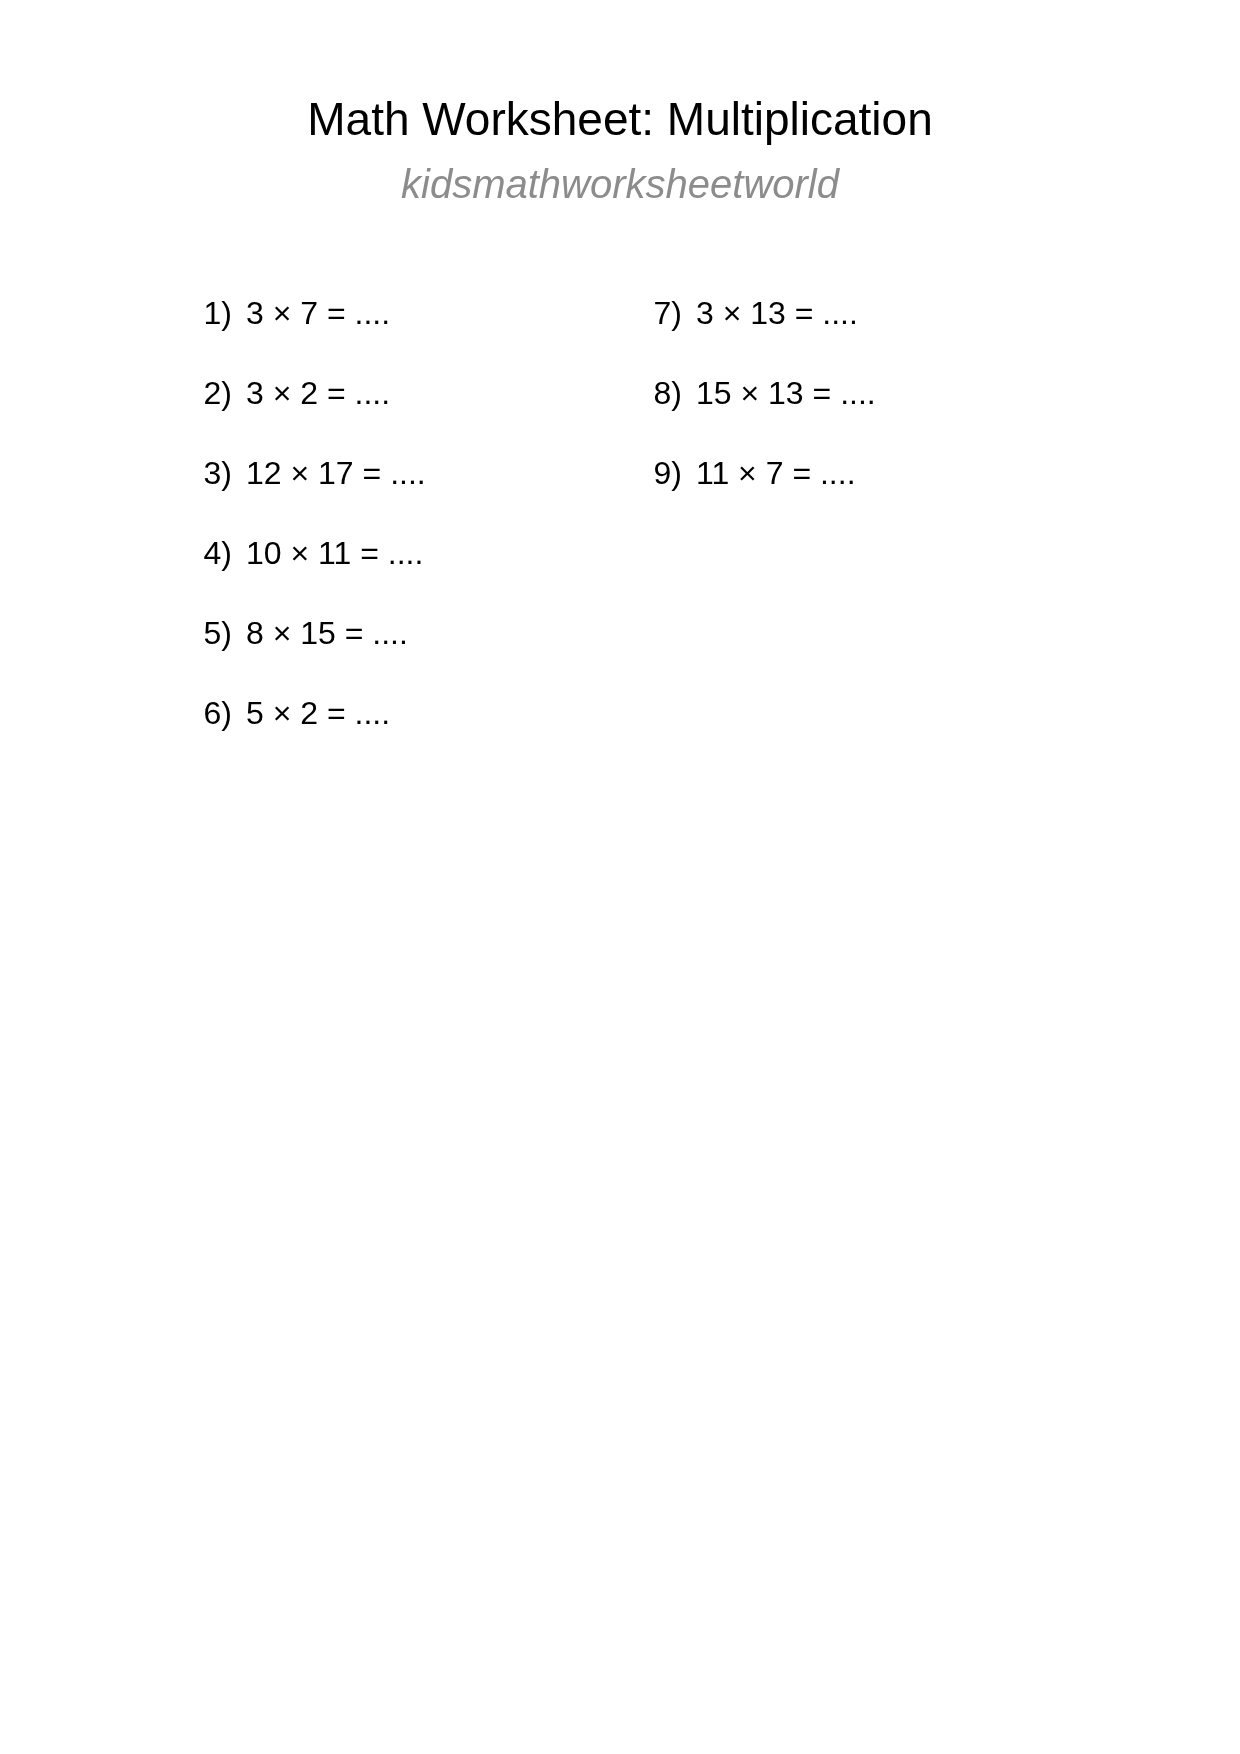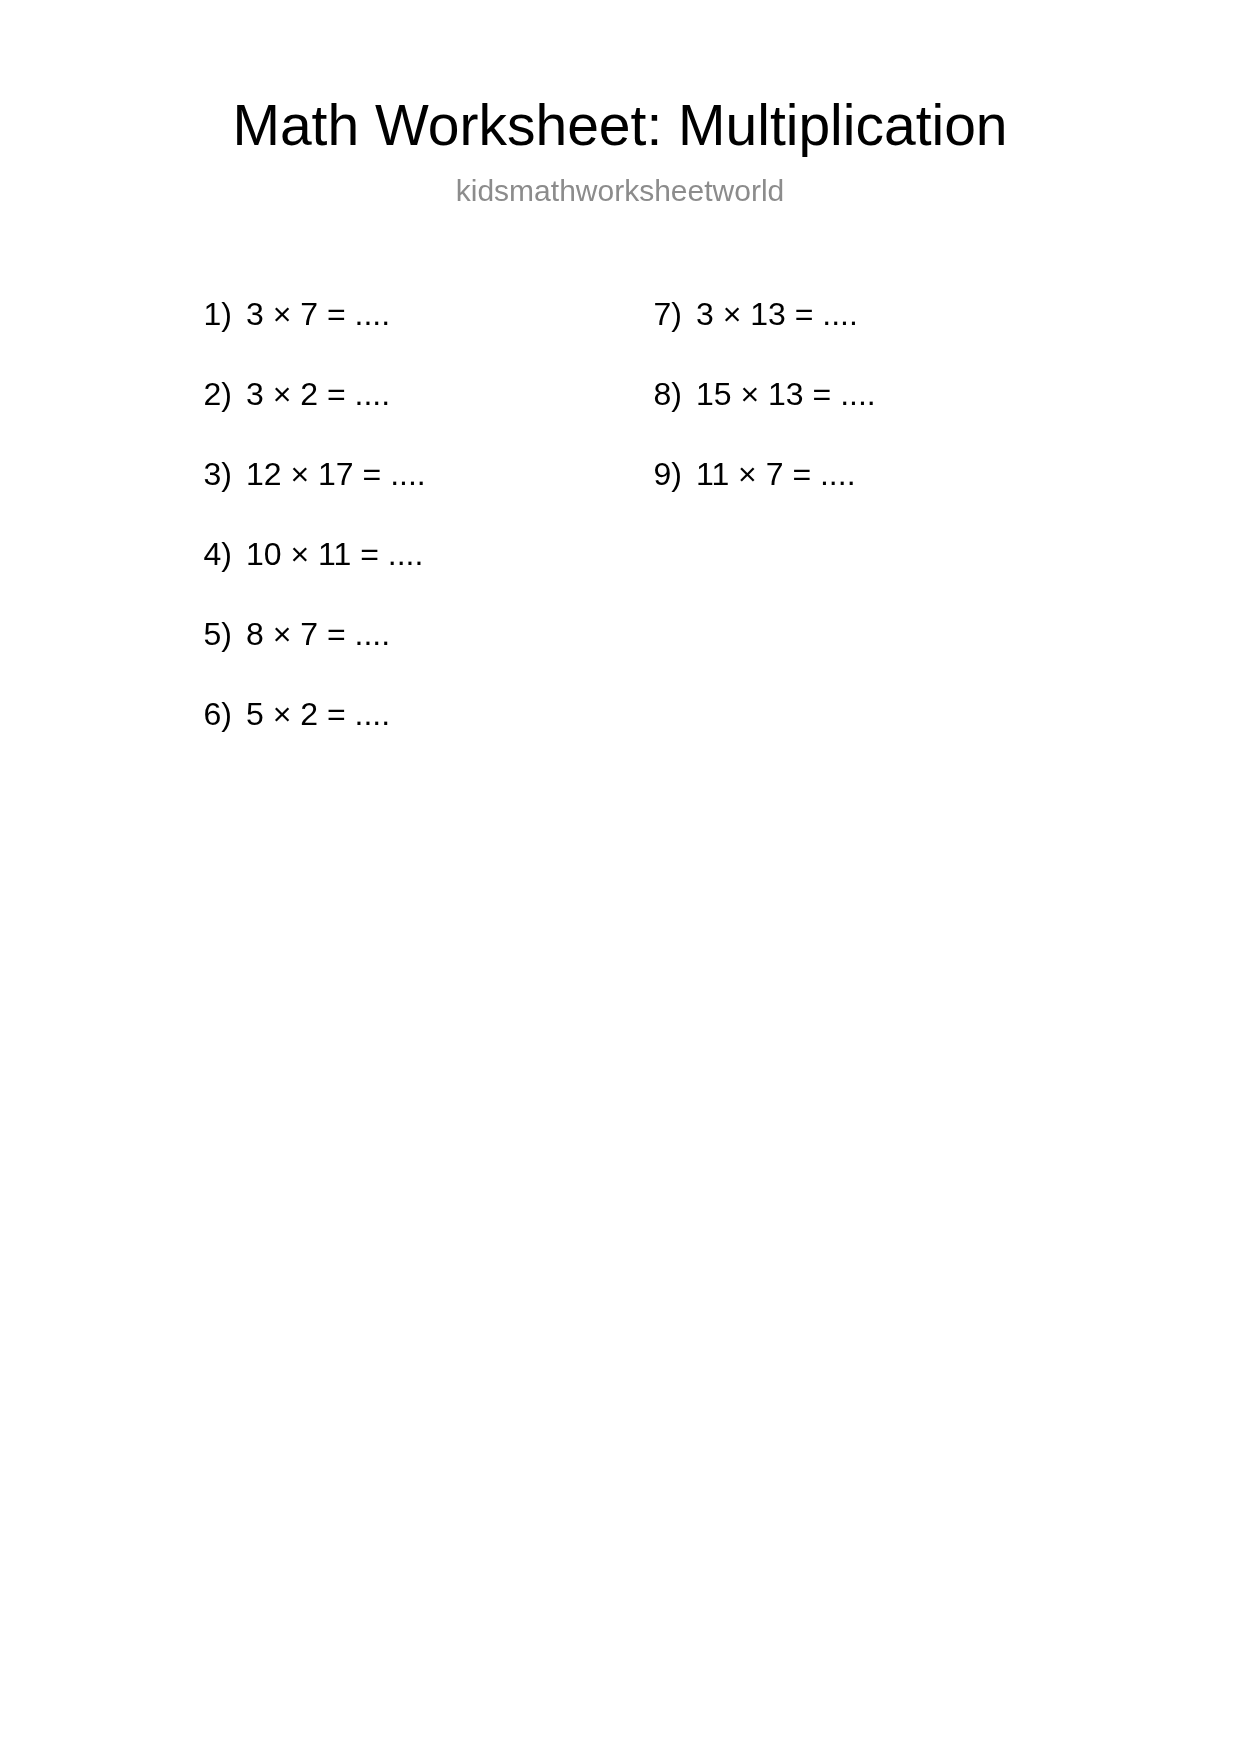--- a/index.html
+++ b/index.html
@@ -17,33 +17,34 @@
   }
   .page {
     width: 1240px;
     height: 1754px;
     box-sizing: border-box;
     padding: 0;
     position: relative;
   }
   .title {
     text-align: center;
-    font-size: 57px;
+    font-size: 46px;
     font-weight: normal;
     color: #000000;
     margin: 0;
     padding-top: 92px;
     letter-spacing: 0px;
   }
   .subtitle {
     text-align: center;
-    font-size: 30px;
+    font-size: 40px;
     color: #8c8c8c;
     margin: 0;
     padding-top: 16px;
+    font-style: italic;
   }
   .problems {
     margin-top: 90px;
     display: flex;
     flex-direction: row;
     align-items: flex-start;
     padding-left: 180px;
     box-sizing: border-box;
   }
   .column {
@@ -101,21 +102,21 @@
         <span class="expr">12 × 17 = ....</span>
       </div>
 
       <div class="problem">
         <span class="num">4)</span>
         <span class="expr">10 × 11 = ....</span>
       </div>
 
       <div class="problem">
         <span class="num">5)</span>
-        <span class="expr">8 × 7 = ....</span>
+        <span class="expr">8 × 15 = ....</span>
       </div>
 
       <div class="problem">
         <span class="num">6)</span>
         <span class="expr">5 × 2 = ....</span>
       </div>
 
     </div>
 
     <div class="column right">

